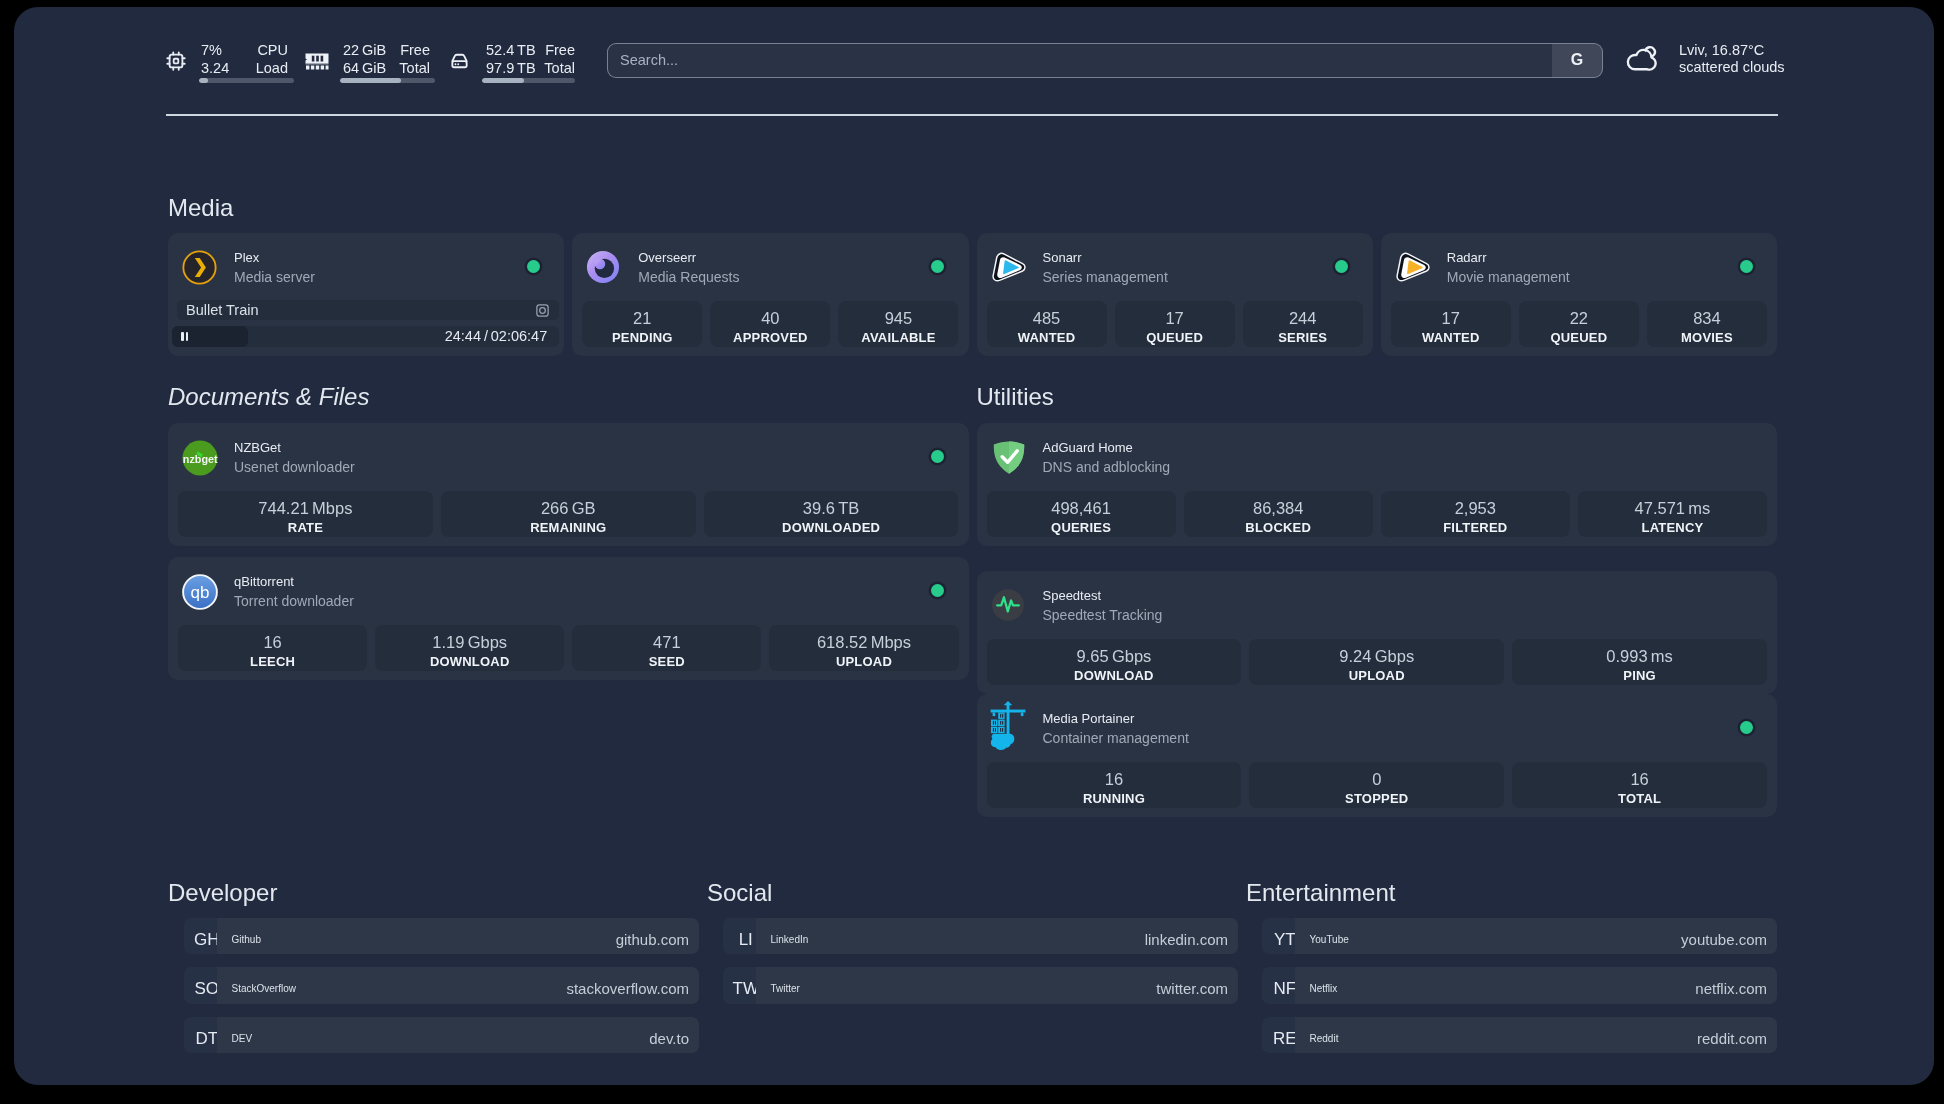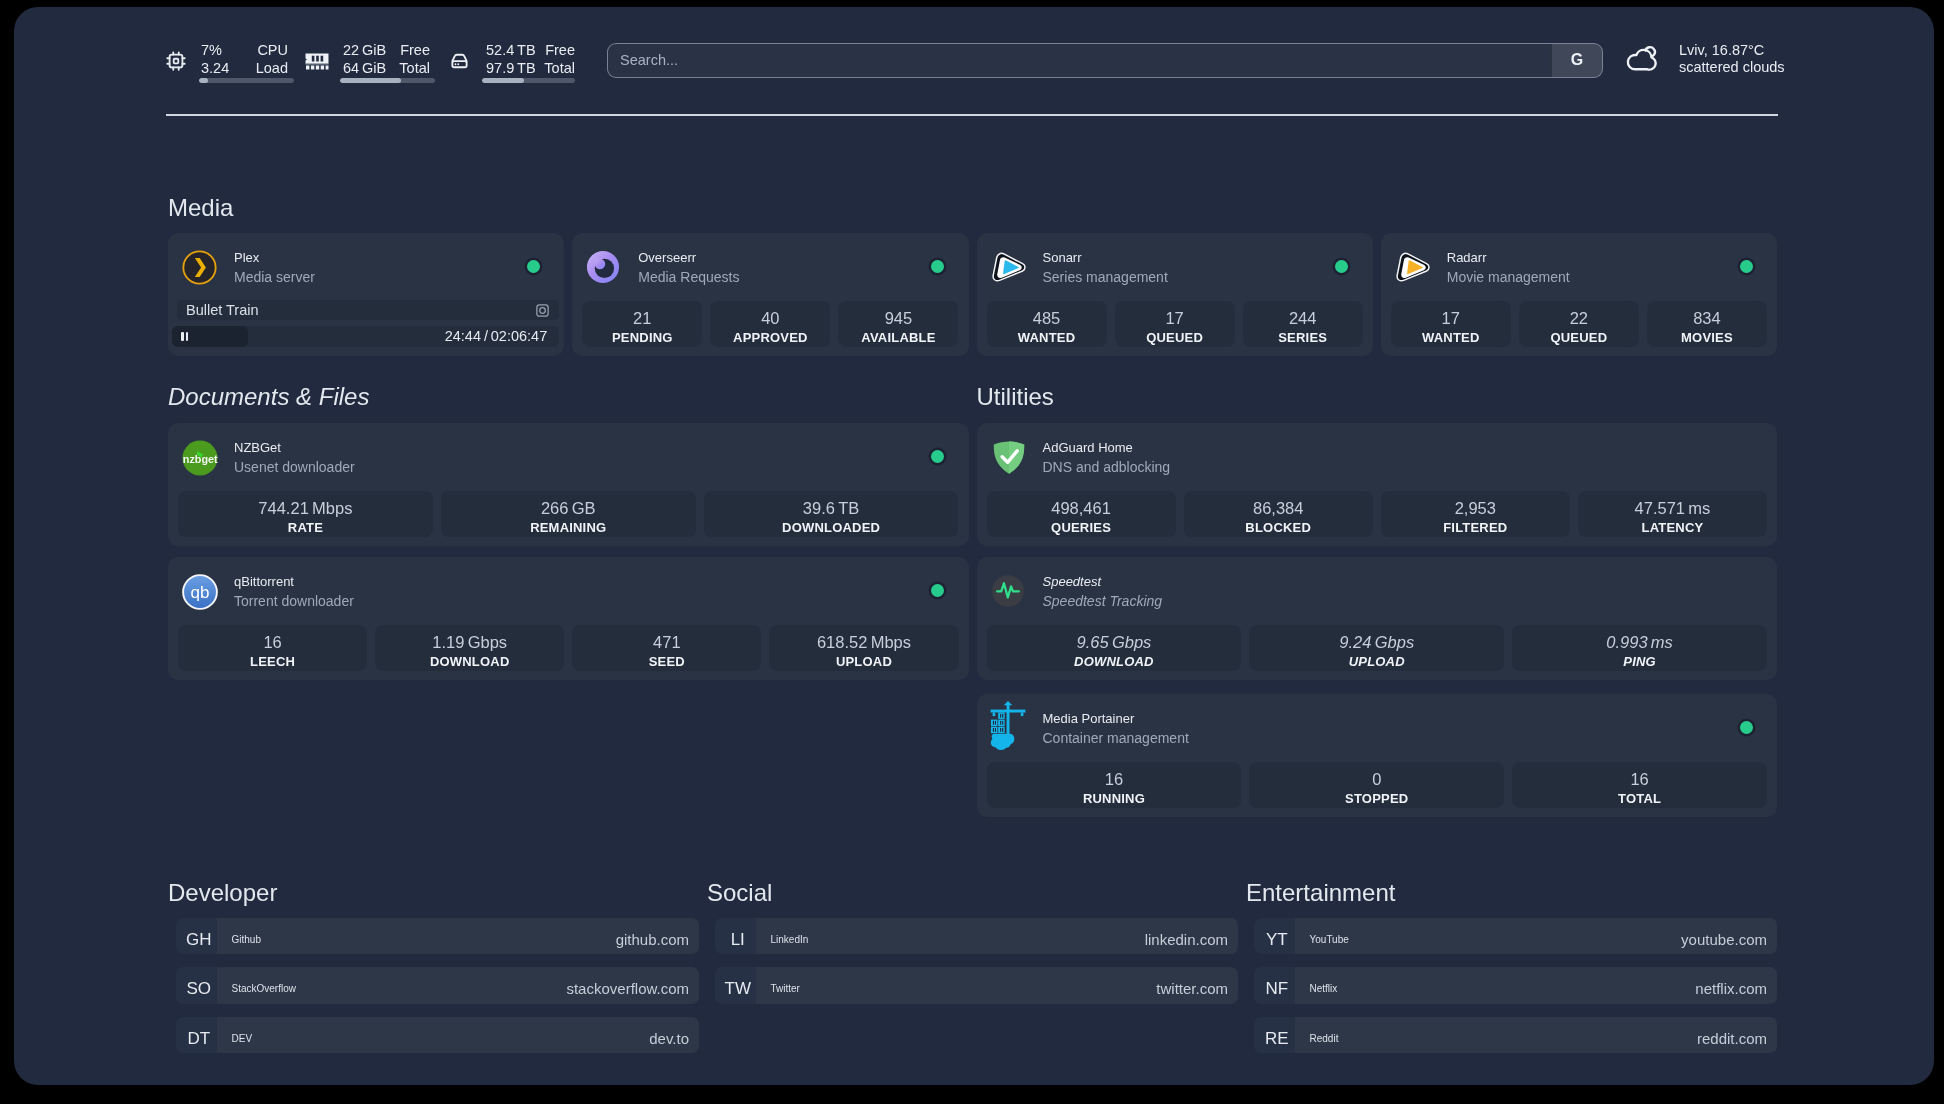--- a/index.html
+++ b/index.html
@@ -12,21 +12,21 @@
 .stats { position:absolute; left:10px; right:10px; top:66px; height:48px; display:flex; gap:8px;align-items:flex-end; }
 .sb { flex:1; background:#242d3c; border-radius:8px; text-align:center; padding-top:7px; }
 .sv { font-size:16.5px; color:#c7cfda; line-height:20.5px; }
 .sl { font-size:13px; font-weight:bold; color:#f0f4f8; line-height:19px; letter-spacing:.2px; }
 .h2 { position:absolute; font-size:24px; color:#e3e8ef; }
 .tb-val { position:absolute; font-size:14.5px; line-height:18px; color:#e9edf3; white-space:nowrap; }
 .tb-lab { position:absolute; font-size:14.5px; line-height:18px; color:#e9edf3; text-align:right; white-space:nowrap; }
 .tb-bar { position:absolute; height:5px; border-radius:2.5px; background:#4e586a; overflow:hidden; }
 .tb-fill { height:100%; border-radius:2.5px; background:#a7b2c0; }
 .bm-row { position:absolute; height:36.5px; }
-.bm-abbr { position:absolute; left:8px; top:0; bottom:0; width:45.5px; background:#273146; border-radius:7px 0 0 7px; text-align:center; line-height:44px; font-size:17px; color:#e6eaf1; }
+.bm-abbr { position:absolute; left:16px; top:0; bottom:0; width:45.5px; background:#273146; border-radius:7px 0 0 7px; text-align:center; line-height:44px; font-size:17px; color:#e6eaf1; }
 .bm-pill { position:absolute; left:49px; right:0; top:0; bottom:0; background:#2d3747; border-radius:0 7px 7px 0; }
 .bm-name { position:absolute; left:14.5px; top:0; line-height:44px; font-size:10px; color:#dce2ea; }
 .bm-url { position:absolute; right:10px; top:0; line-height:44px; font-size:15px; color:#c5cdd8; }
 </style></head><body>
 <div class="panel">
 <div class="abs" style="left:151px;top:43px;"><svg width="22" height="22" viewBox="0 0 24 24" fill="none" stroke="#e8edf3" stroke-width="2" stroke-linecap="round" stroke-linejoin="round">
         <rect x="5" y="5" width="14" height="14" rx="2.5"></rect>
         <rect x="9.5" y="9.5" width="5" height="5" rx="1"></rect>
         <path d="M9 2.5v2.5M15 2.5v2.5M9 19v2.5M15 19v2.5M2.5 9h2.5M2.5 15h2.5M19 9h2.5M19 15h2.5"></path>
       </svg></div>
@@ -265,21 +265,21 @@
         <div class="sb">
           <div class="sv">2,953</div>
           <div class="sl">FILTERED</div>
         </div>
         <div class="sb">
           <div class="sv">47.571 ms</div>
           <div class="sl">LATENCY</div>
         </div>
       </div>
     </div>
-<div class="card" style="left:962.5px;top:550px;width:800.5px;height:123px;font-style:italic;">
+<div class="card" style="left:962.5px;top:564px;width:800.5px;height:123px;">
       <div class="hdr" style="top:17px;"><svg width="34" height="34" viewBox="0 0 36 36">
           <circle cx="18" cy="18" r="16.8" fill="#3a3e44"></circle>
           <polyline points="6.5,18.3 10.8,18.3 13.7,9.8 17.8,24.8 21.2,13.2 23.2,18.3 29.5,18.3" fill="none" stroke="#2ee08a" stroke-width="2.4" stroke-linejoin="round" stroke-linecap="round"></polyline>
         </svg></div>
 <div class="ttl">Speedtest</div>
       <div class="sub">Speedtest Tracking</div>
       <div class="stats">
         <div class="sb">
           <div class="sv">9.65 Gbps</div>
           <div class="sl">DOWNLOAD</div>

